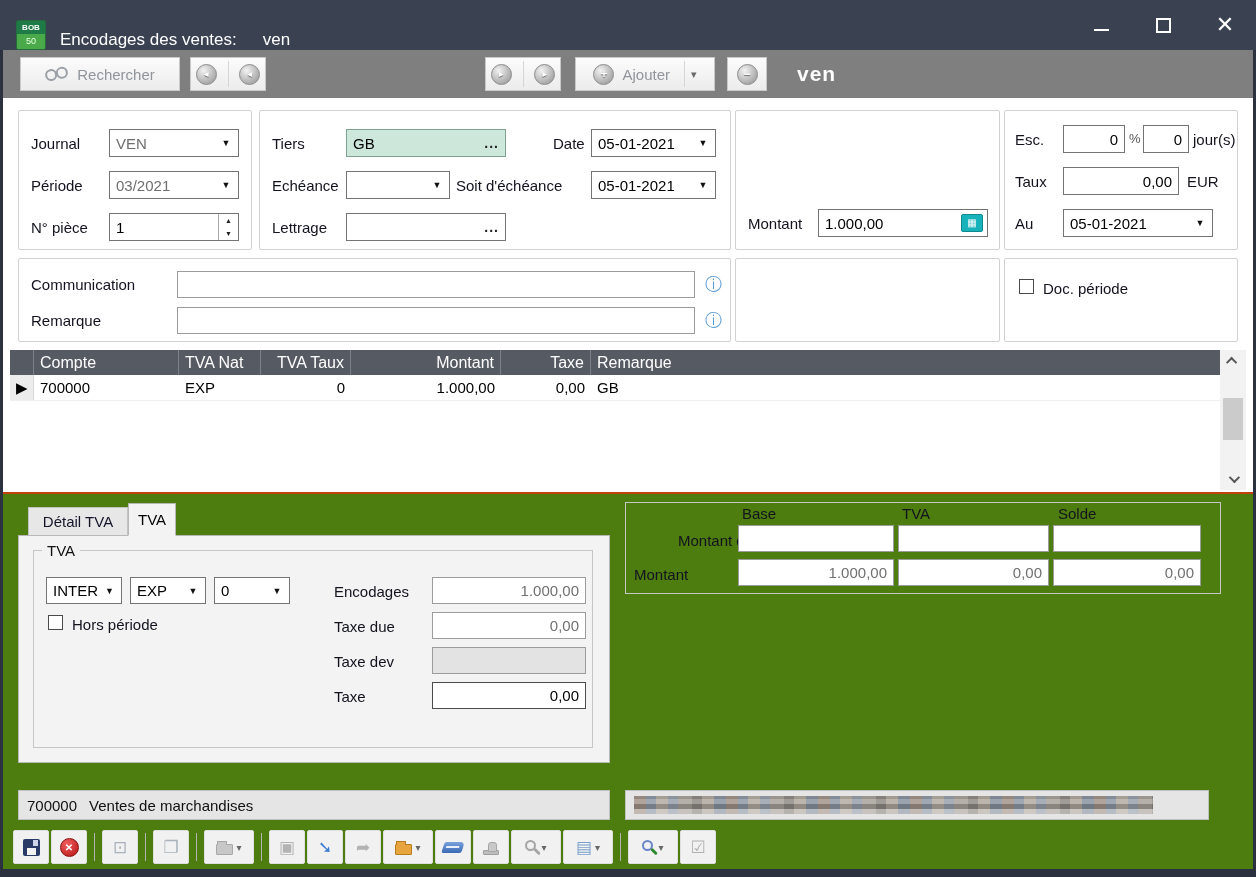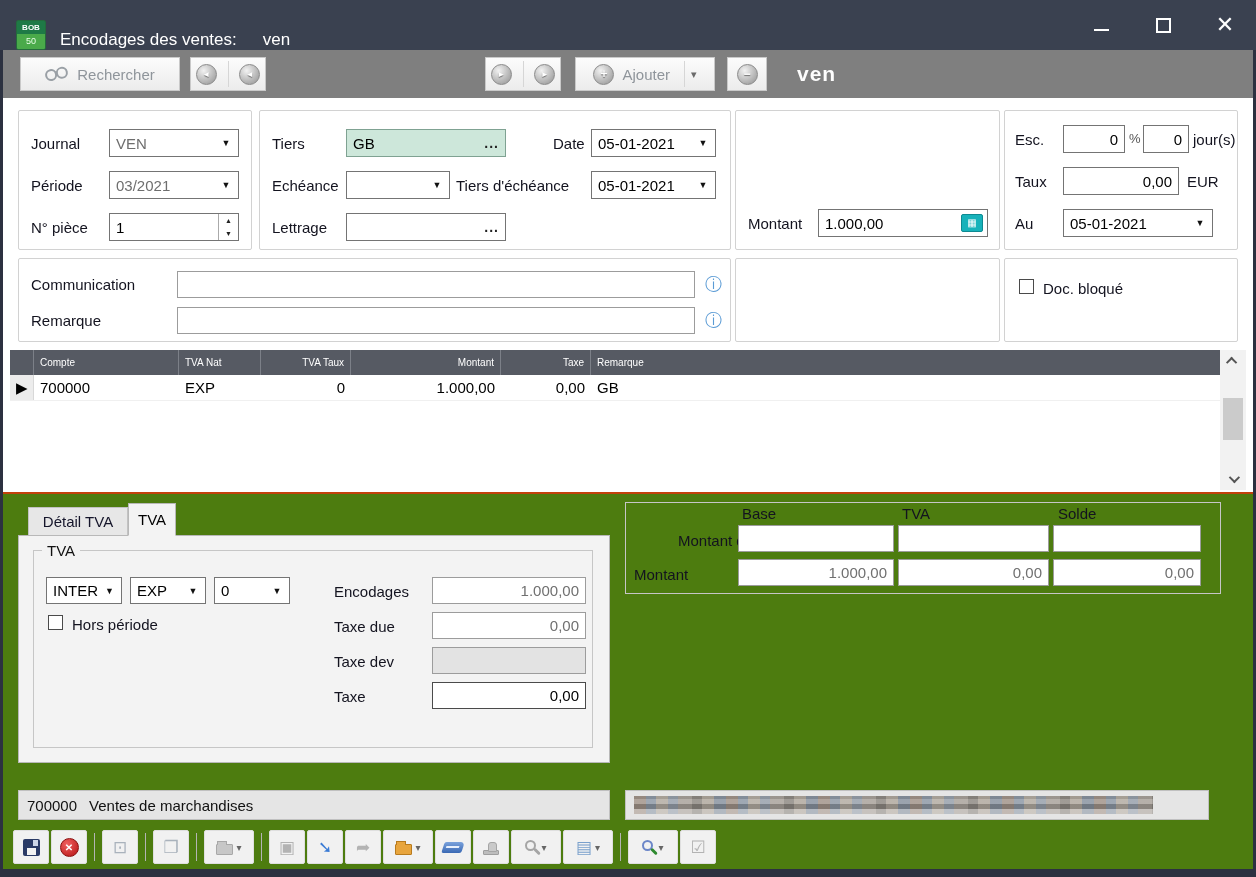--- a/index.html
+++ b/index.html
@@ -50,21 +50,21 @@
   .spin .sarrows { width:20px; border-left:1px solid #aaa; display:flex; flex-direction:column; }
   .spin .sarrows span { flex:1; font-size:7px; color:#222; display:flex; align-items:center; justify-content:center; }
   .calc-btn { margin-left:auto; width:22px; height:18px; background:#17b2ba; border:1px solid #0e8a92; border-radius:2px; display:flex; align-items:center; justify-content:center; }
   .calc-btn span { color:#fff; font-size:10px; line-height:10px; }
   .info-ic { position:absolute; color:#5b9bd5; font-size:17px; }
   .chk { width:15px; height:15px; border:1px solid #4a4a4a; background:#fff; display:inline-block; flex:none; }
 
   
   .grid { position:absolute; left:7px; top:252px; width:1236px; height:140px; background:#fff; }
   .ghead { position:absolute; top:0; left:0; right:26px; height:25px; background:#565a63; display:flex; }
-  .ghead .hc { color:#fff; font-size:10px; line-height:25px; padding:0 6px; border-right:1px solid #7c8088; white-space:nowrap; }
+  .ghead .hc { color:#fff; font-size:16px; line-height:25px; padding:0 6px; border-right:1px solid #7c8088; white-space:nowrap; }
   .grow { position:absolute; top:25px; left:0; right:26px; height:26px; display:flex; border-bottom:1px solid #f0f0f0; }
   .grow .rc { font-size:15px; line-height:26px; padding:0 6px; color:#000; white-space:nowrap; }
   .num { text-align:right; }
   .gutter-h { width:24px; flex:none; }
   .gutter-c { width:24px; flex:none; background:#ececec; border-right:1px solid #d8d8d8; color:#111; font-size:10px; text-align:center; line-height:26px; }
   .sbar { position:absolute; right:0; top:0; width:26px; height:140px; background:#f2f2f2; }
   .sarrow { position:absolute; left:0; width:26px; height:22px; display:flex; align-items:center; justify-content:center; }
   .chev { width:8px; height:8px; border-left:2px solid #555; border-top:2px solid #555; }
   .chev.up { transform:rotate(45deg) translateY(2px); }
   .chev.dn { transform:rotate(225deg) translateY(2px); }
@@ -213,21 +213,21 @@
       <span class="lbl" style="left:293px; top:24px;">Date</span>
       <div class="combo" style="left:331px; top:18px; width:125px;">
         <span class="cval">05-01-2021</span>
         <span class="carrow">▼</span>
       </div>
       <span class="lbl" style="left:12px; top:66px;">Echéance</span>
       <div class="combo" style="left:86px; top:60px; width:104px;">
         <span class="cval"></span>
         <span class="carrow">▼</span>
       </div>
-      <span class="lbl" style="left:196px; top:66px;">Tiers d'échéance</span>
+      <span class="lbl" style="left:196px; top:66px;">Soit d'échéance</span>
       <div class="combo" style="left:331px; top:60px; width:125px;">
         <span class="cval">05-01-2021</span>
         <span class="carrow">▼</span>
       </div>
       <span class="lbl" style="left:12px; top:108px;">Lettrage</span>
       <div class="field" style="left:86px; top:102px; width:160px;">
         <span></span>
         <span class="dots">...</span>
       </div>
     </div>
@@ -274,21 +274,21 @@
       <div class="field" style="left:158px; top:48px; width:518px; height:27px; border-color:#9c9c9c;">
         <span></span>
       </div>
       <span class="info-ic" style="left:686px; top:50px;">ⓘ</span>
     </div>
 
     <div class="gbox" style="left:732px; top:160px; width:265px; height:84px;"></div>
 
     <div class="gbox" style="left:1001px; top:160px; width:234px; height:84px;">
       <span class="chk" style="position:absolute; left:14px; top:20px;"></span>
-      <span class="lbl" style="left:38px; top:21px;">Doc. bloqué</span>
+      <span class="lbl" style="left:38px; top:21px;">Doc. période</span>
     </div>
 
     <div class="grid">
       <div class="ghead">
         <span class="hc gutter-h"></span>
         <span class="hc" style="width:145px;">Compte</span>
         <span class="hc" style="width:82px;">TVA Nat</span>
         <span class="hc num" style="width:90px;">TVA Taux</span>
         <span class="hc num" style="width:150px;">Montant</span>
         <span class="hc num" style="width:90px;">Taxe</span>

